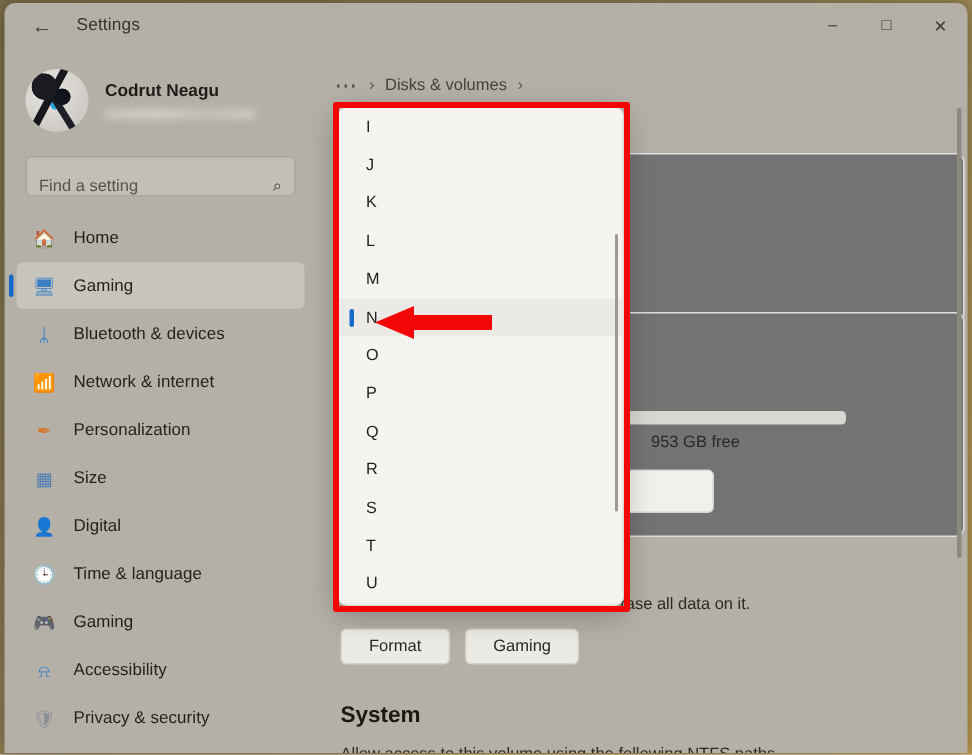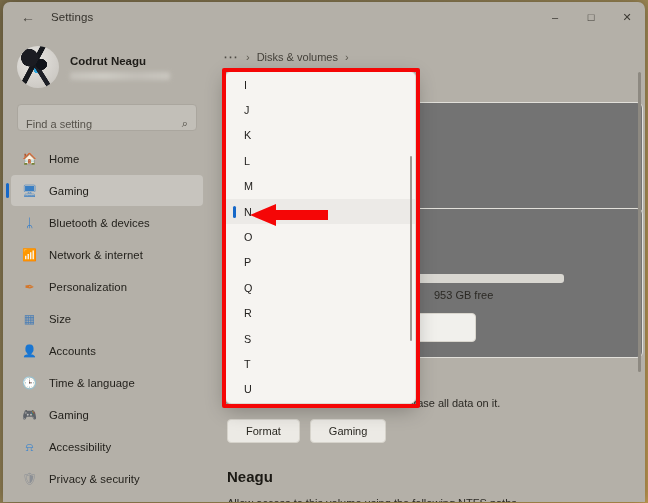--- a/index.html
+++ b/index.html
@@ -268,21 +268,21 @@
         <div class="nav-item">
           <span class="nav-ico" style="color: rgb(212, 118, 42);">✒</span>
           <span class="nav-label">Personalization</span>
         </div>
         <div class="nav-item">
           <span class="nav-ico" style="color: rgb(74, 126, 181);">▦</span>
           <span class="nav-label">Size</span>
         </div>
         <div class="nav-item">
           <span class="nav-ico" style="color: rgb(47, 168, 127);">👤</span>
-          <span class="nav-label">Accounts</span>
+          <span class="nav-label">Digital</span>
         </div>
         <div class="nav-item">
           <span class="nav-ico" style="color: rgb(47, 134, 196);">🕒</span>
           <span class="nav-label">Time &amp; language</span>
         </div>
         <div class="nav-item">
           <span class="nav-ico" style="color: rgb(111, 122, 134);">🎮</span>
           <span class="nav-label">Gaming</span>
         </div>
         <div class="nav-item">
@@ -326,21 +326,21 @@
     <div id="format-section">
       <div class="sec-head">Format</div>
       <div class="sec-desc">You can format this volume. This will erase all data on it.</div>
       <div class="btn-row">
         <div class="pill-btn">Format</div>
         <div class="pill-btn">Gaming</div>
       </div>
     </div>
 
     <div id="paths-section">
-      <div class="sec-head">Neagu</div>
+      <div class="sec-head">System</div>
       <div class="sec-desc">Allow access to this volume using the following NTFS paths.</div>
 
     </div>
 
     <div id="main-scrollbar"></div>
   </div>
 
   <div id="letter-dropdown">
     <div id="letter-list">
         <div class="letter-item">I</div>

